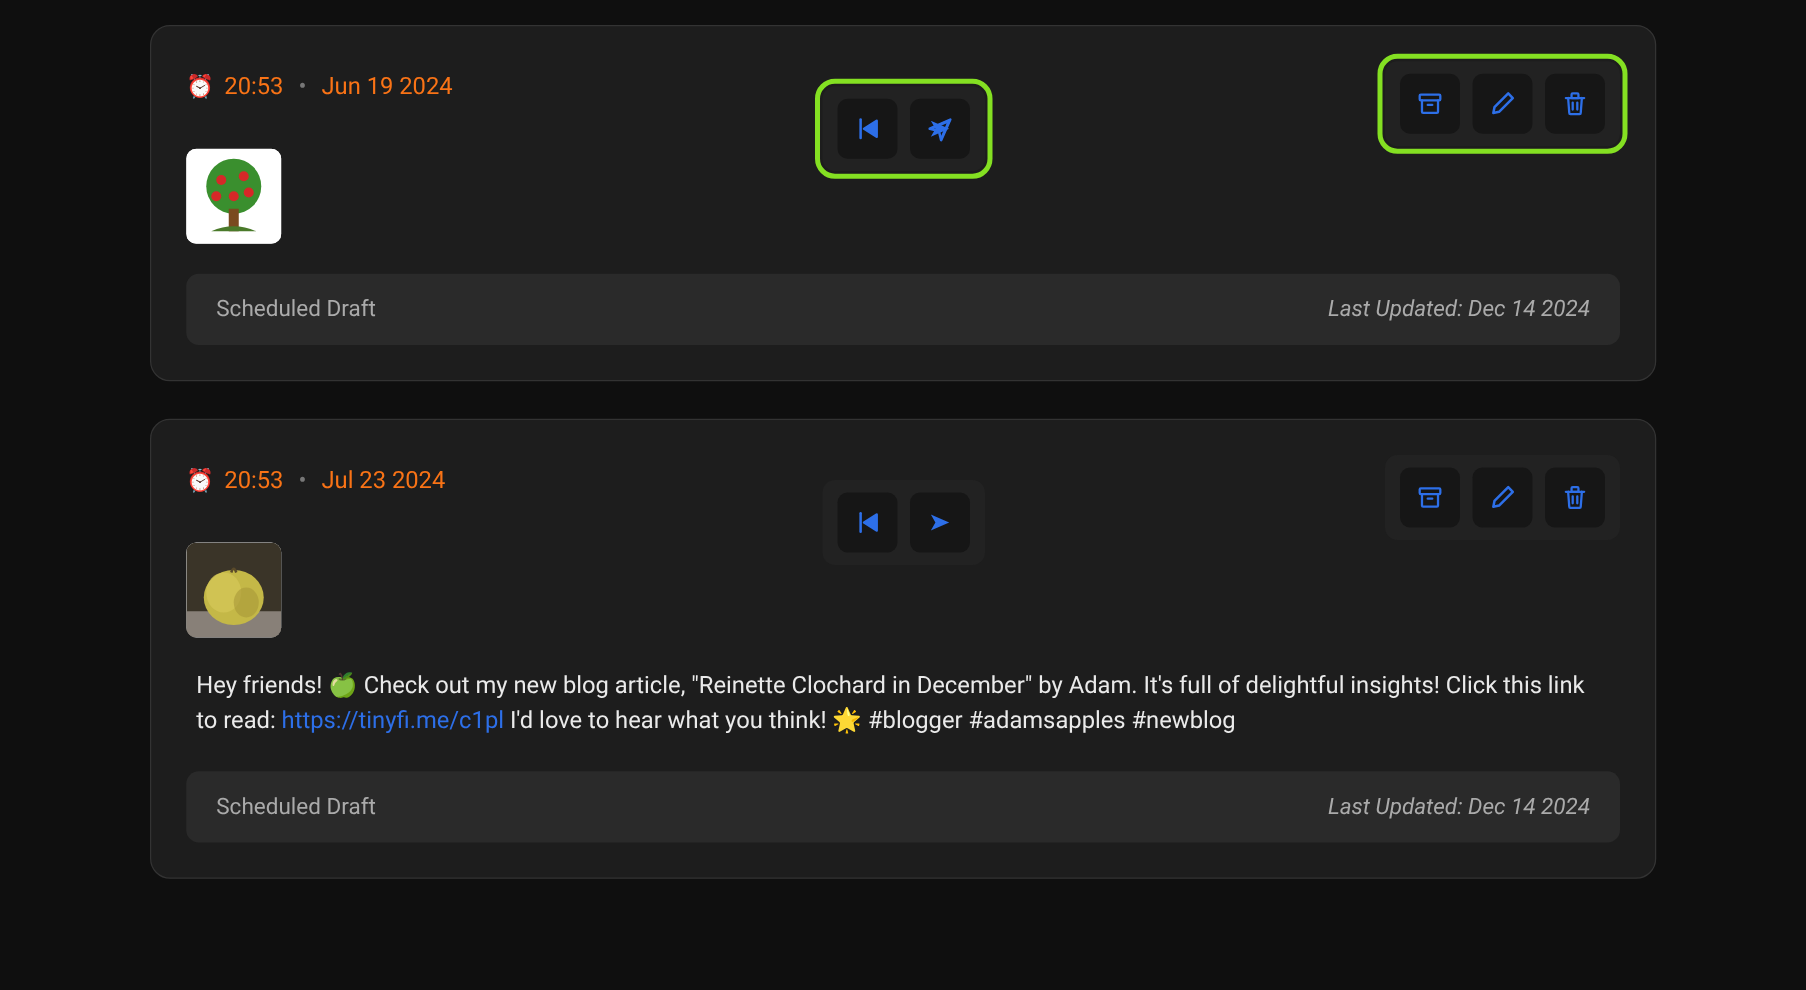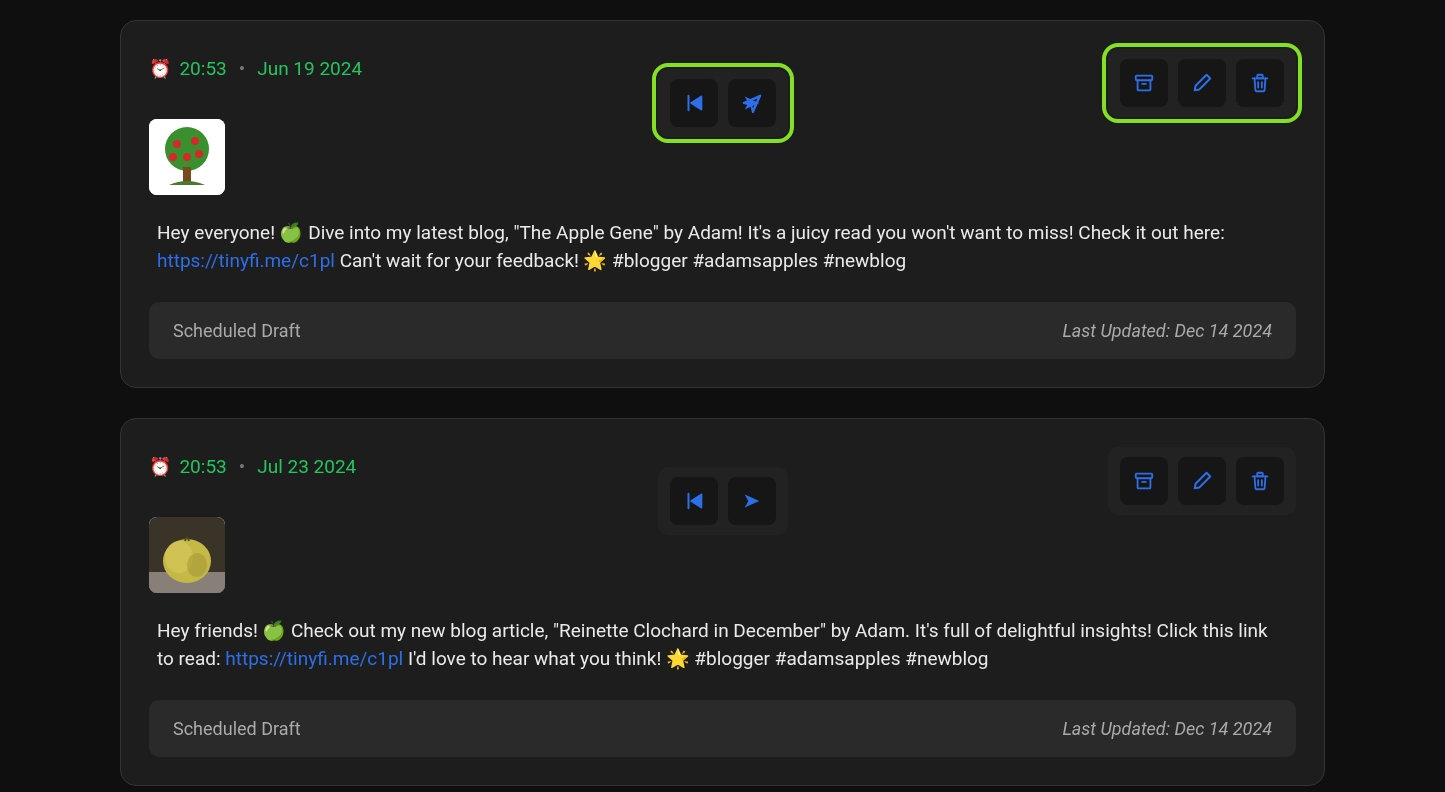--- a/index.html
+++ b/index.html
@@ -19,21 +19,21 @@
     }
     .schedule-time {
       display: flex;
       align-items: center;
       gap: 8px;
       font-size: 19px;
       color: #ddd;
       padding-top: 8px;
     }
     .schedule-time .clock-emoji { font-size: 18px; }
-    .schedule-time .part { color: #22c55e; }
+    .schedule-time .part { color: #f97316; }
     .schedule-time .dot { color: #777; margin: 0 4px; }
     .toolbar-group {
       display: flex;
       gap: 10px;
       background: #222;
       border-radius: 10px;
       padding: 10px 12px;
     }
     .toolbar-group.highlight {
       outline: 4px solid #84e022;
@@ -159,23 +159,20 @@
       <circle cx="28" cy="25" r="4" fill="#d62828"></circle>
       <circle cx="46" cy="22" r="4" fill="#d62828"></circle>
       <circle cx="38" cy="38" r="4" fill="#d62828"></circle>
       <circle cx="50" cy="35" r="4" fill="#d62828"></circle>
       <circle cx="24" cy="38" r="4" fill="#d62828"></circle>
       <rect x="34" y="48" width="8" height="18" fill="#7a4a1f"></rect>
       <path d="M20 66 Q38 58 56 66" fill="#4a7a2a"></path>
     </svg>
   </div>
 
-  <div class="post-text">
-    <span>Hey everyone! 🍏 Dive into my latest blog, "The Apple Gene" by Adam! It's a juicy read you won't want to miss! Check it out here: </span><a href="#">https://tinyfi.me/c1pl</a><span> Can't wait for your feedback! 🌟 #blogger #adamsapples #newblog</span>
-  </div>
 
   <div class="status-bar">
     <span>Scheduled Draft</span>
     <span class="right">Last Updated: Dec 14 2024</span>
   </div>
 </div>
 
 <div class="card">
   <div class="header-row">
     <div class="schedule-time">

